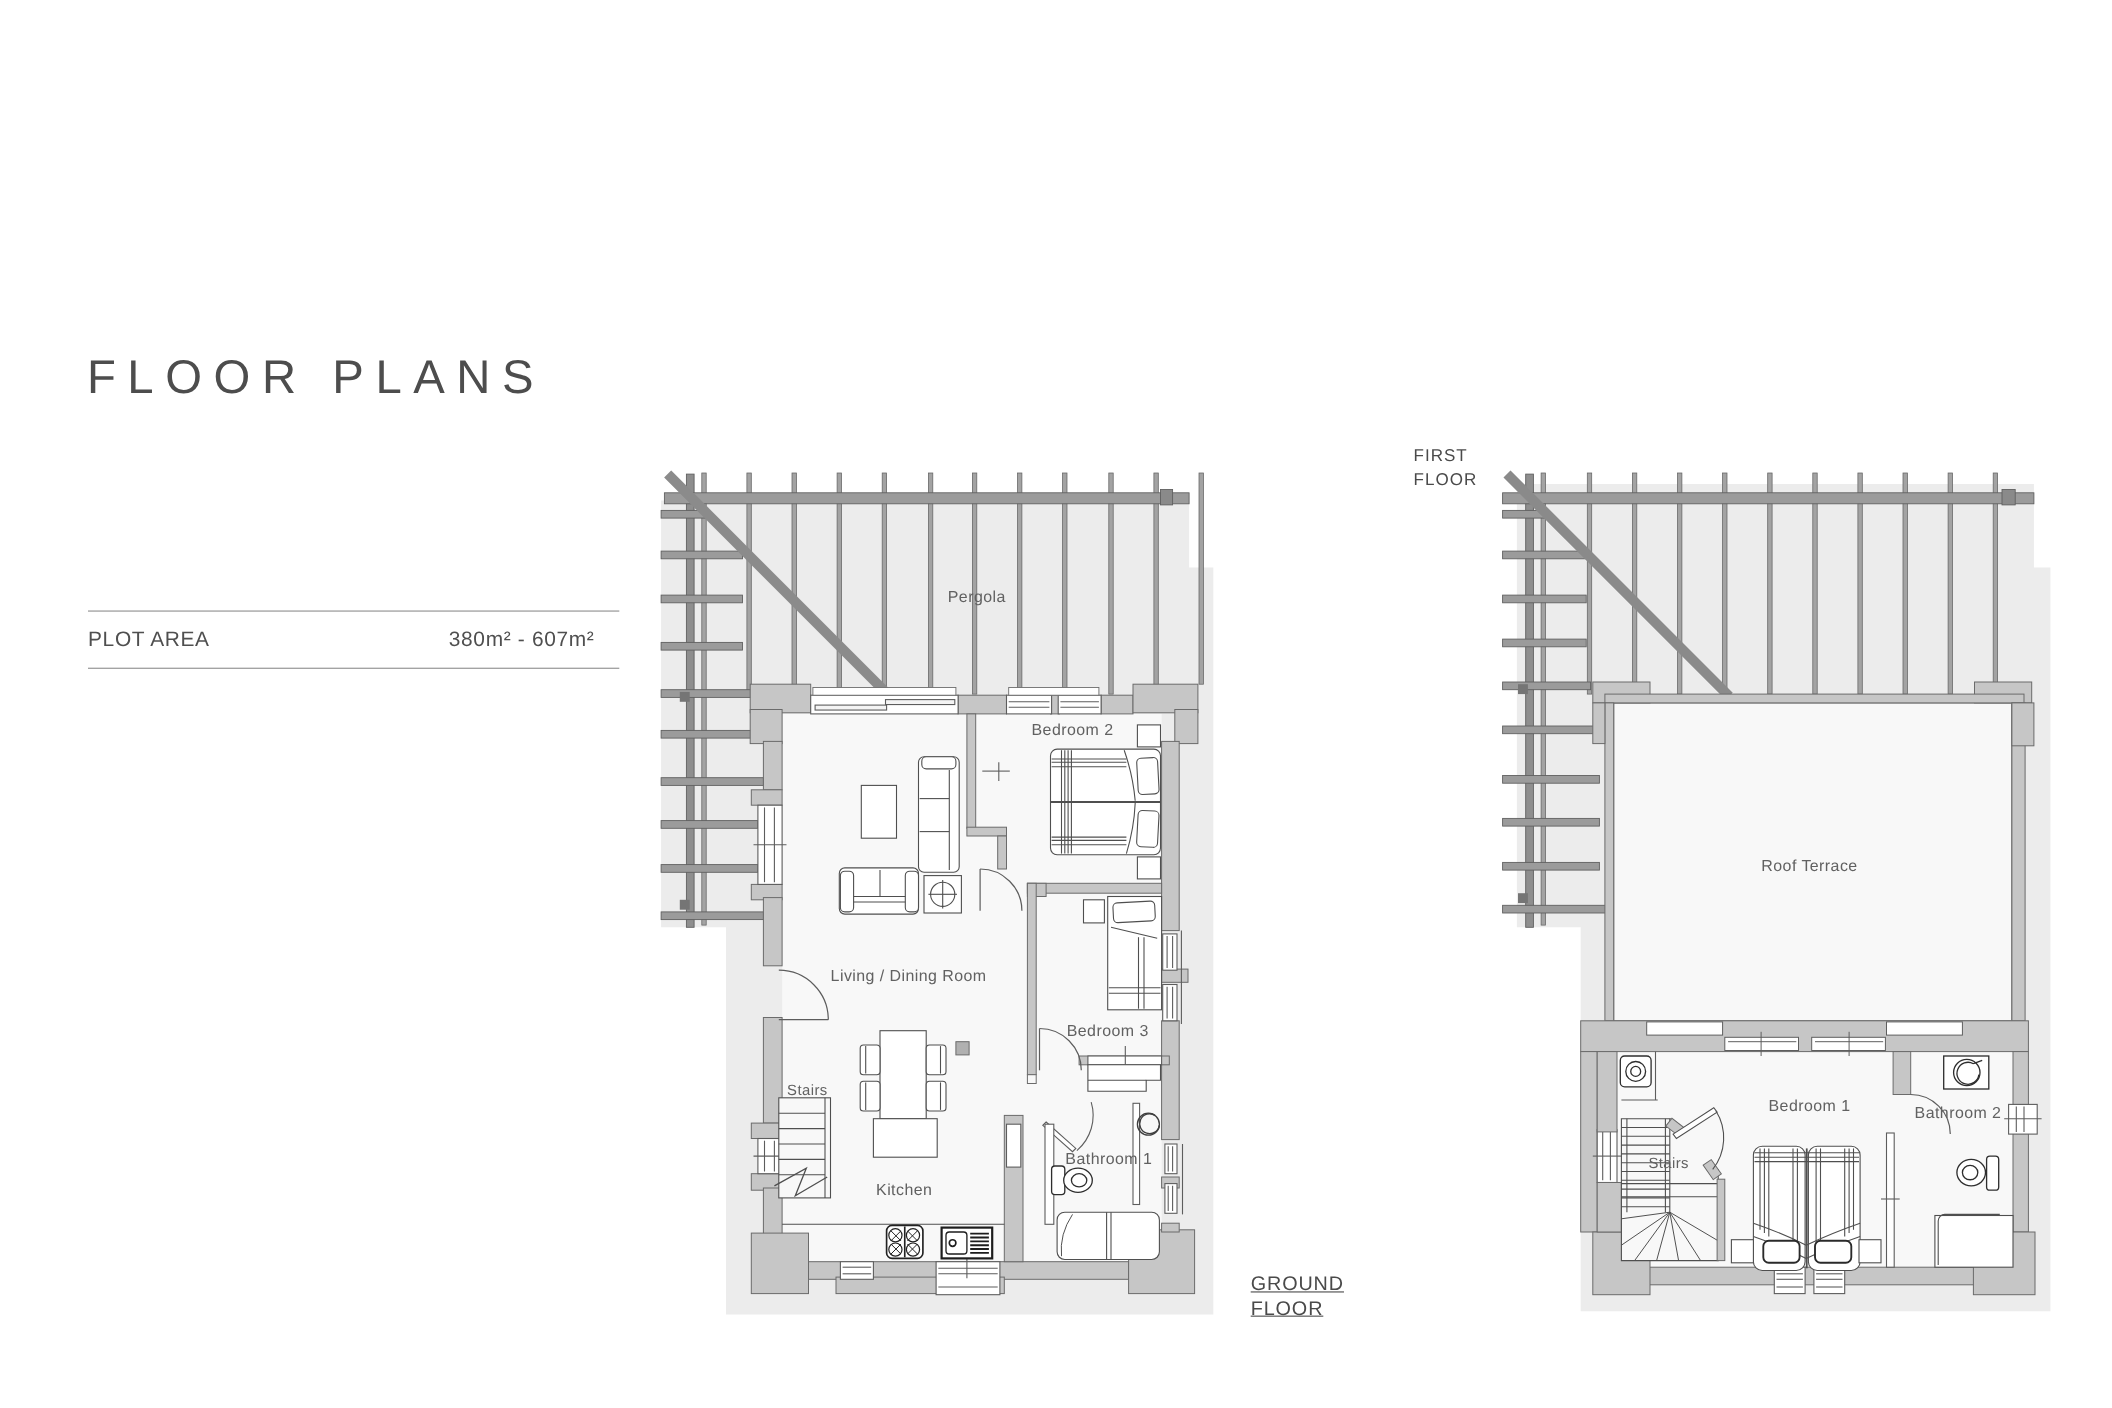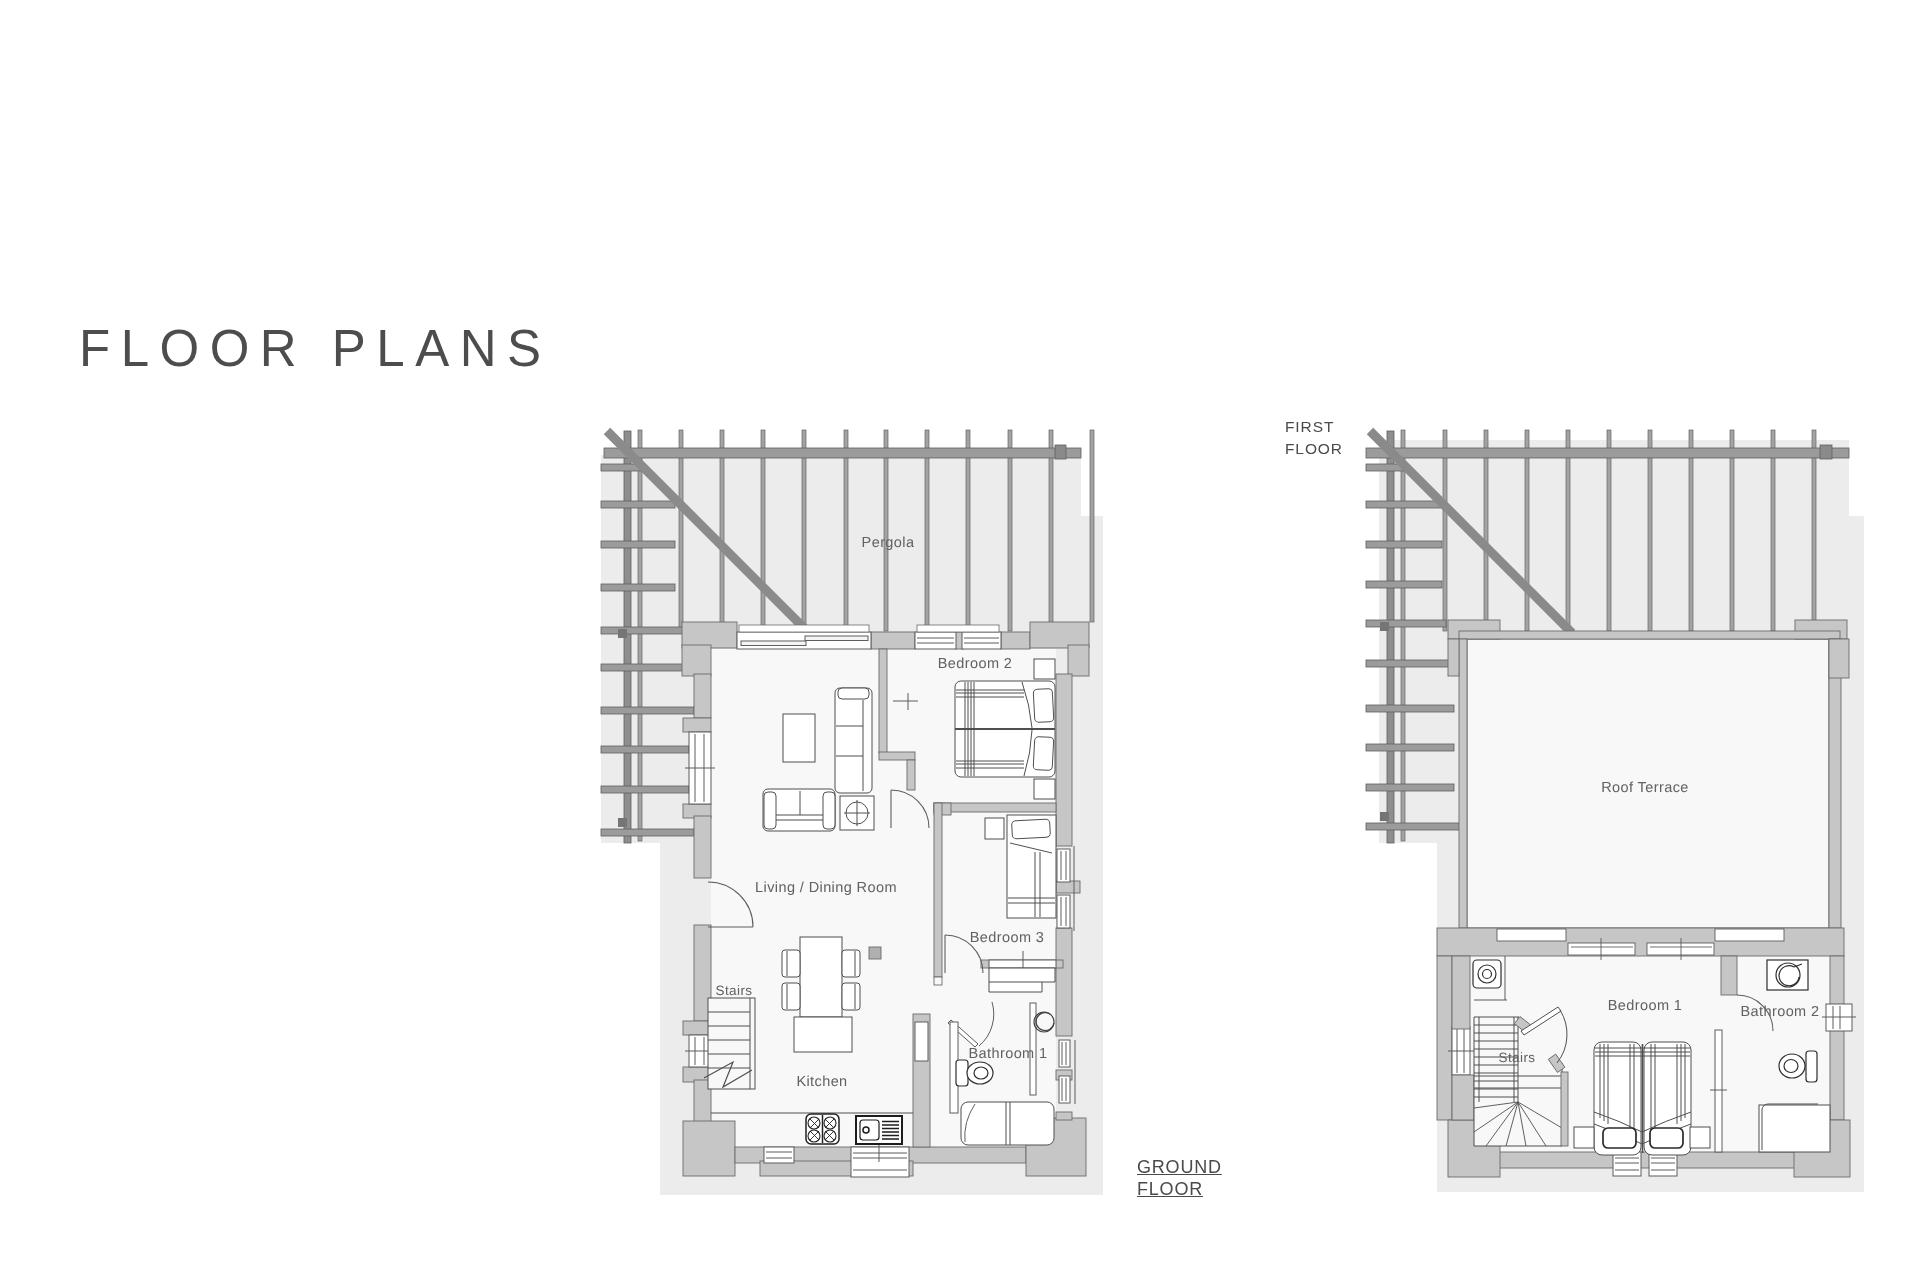--- a/index.html
+++ b/index.html
@@ -1,40 +1,44 @@
 <!DOCTYPE html>
 <html><head>
 <meta charset="utf-8">
 <style>
 html,body{margin:0;padding:0;background:#ffffff;width:1920px;height:1280px;overflow:hidden;}
 body{font-family:"Liberation Sans",sans-serif;position:relative;}
-.title{position:absolute;left:79px;top:319px;font-size:51px;font-weight:400;letter-spacing:10.5px;color:#4d4d4d;}
+.title{position:absolute;left:79px;top:319px;font-size:43px;font-weight:400;letter-spacing:10.5px;color:#4d4d4d;}
 .tbl{position:absolute;left:80px;top:555px;width:483px;color:#4f4f4f;}
 .row{border-top:1px solid #8d8d8d;height:51px;display:flex;align-items:center;font-size:19px;letter-spacing:0.6px;}
 .row:last-child{border-bottom:1px solid #8d8d8d;}
 .lbl{width:328px;}
 .cap{position:absolute;font-size:18px;letter-spacing:0.8px;color:#4a4a4a;line-height:22px;}
 svg{position:absolute;left:0;top:0;}
 text{font-family:"Liberation Sans",sans-serif;fill:#616161;letter-spacing:0.4px;text-rendering:geometricPrecision;}
 body{-webkit-font-smoothing:antialiased;}
 </style>
 </head>
 <body>
 
 <div class="title">FLOOR PLANS</div>
 
 <div class="tbl">
 
+<div class="row">
+      <span class="lbl">PLOT AREA</span>
+      <span>380m² - 607m²</span>
+    </div>
 
 
 </div>
 
 <div class="cap" style="left:1137px;top:1156px;text-decoration:underline;">GROUND<br>FLOOR</div>
 
-<div class="cap" style="left:1285px;top:416px;font-size:15.5px;letter-spacing:0.9px;">FIRST<br>FLOOR</div>
+<div class="cap" style="left:1285px;top:404px;font-size:15.5px;letter-spacing:0.9px;">FIRST<br>FLOOR</div>
 <svg width="1920" height="1280" viewBox="0 0 1920 1280">
 
 <polygon points="601,455 1081,455 1081,516 1103,516 1103,1195 660,1195 660,843 601,843" fill="#ececec"></polygon>
 
 <rect x="624" y="431" width="7" height="412" fill="#8e8e8e" stroke="#5f5f5f" stroke-width="0.8"></rect>
 
 <rect x="638" y="430" width="4" height="411" fill="#a3a3a3" stroke="#666" stroke-width="0.7"></rect>
 
 <g fill="#a3a3a3" stroke="#666" stroke-width="0.7">
 <rect x="679" y="430" width="4" height="201"></rect>

